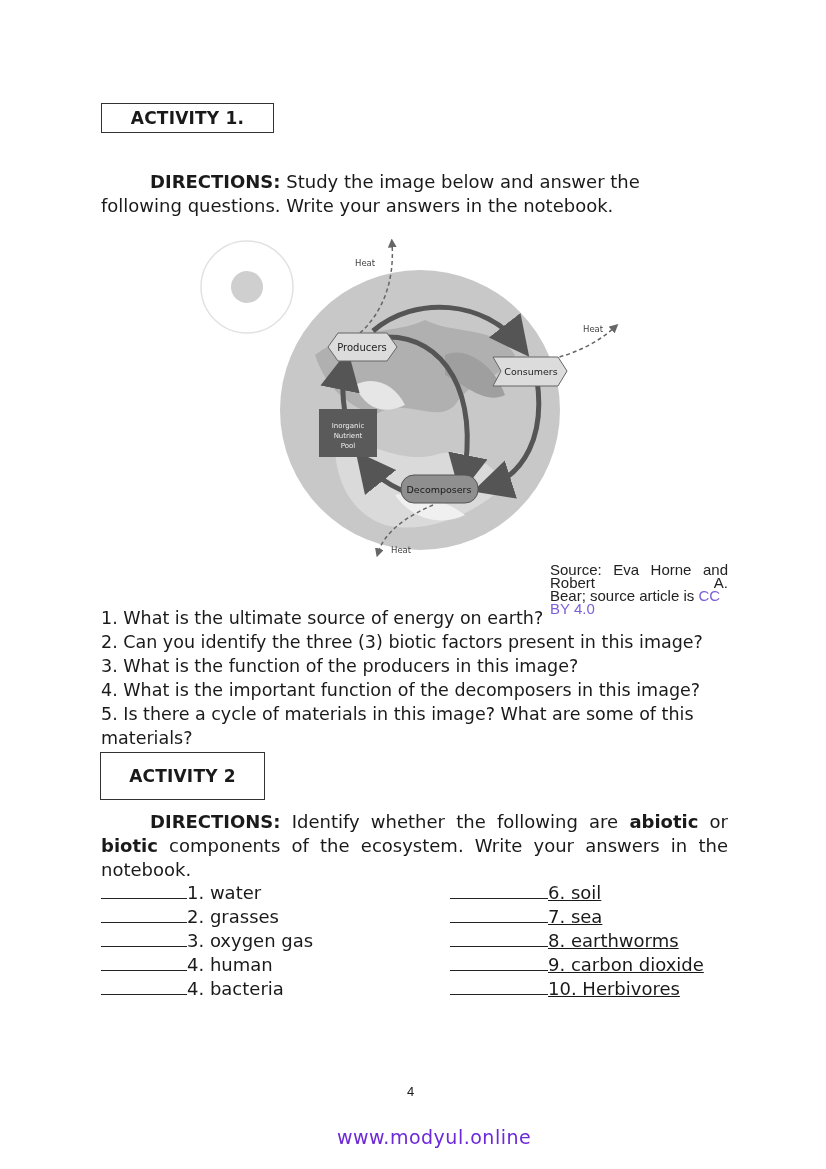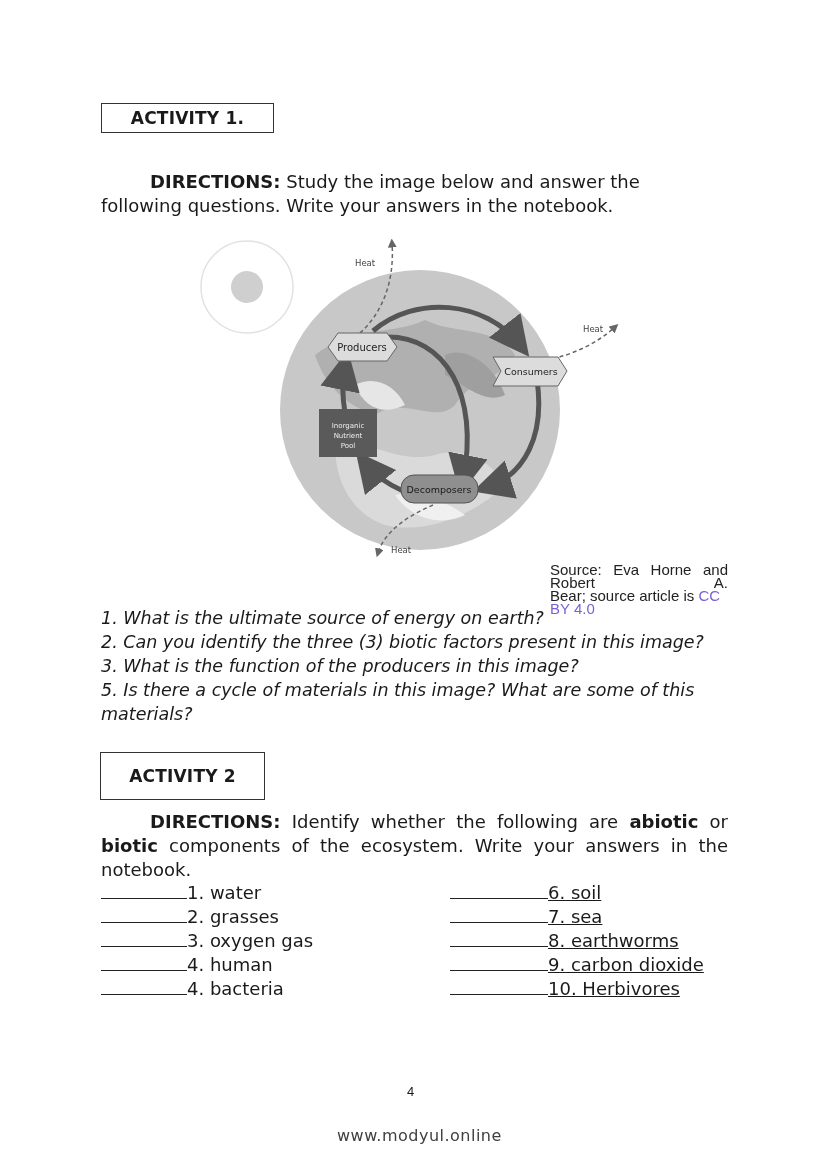--- a/index.html
+++ b/index.html
@@ -8,21 +8,21 @@
   .activity-box { border:1.5px solid #333; box-sizing:border-box; display:flex; align-items:center; justify-content:center; font-weight:bold; font-size:17px; letter-spacing:0.2px; }
   .para { font-size:18px; line-height:24px; }
   .b { font-weight:bold; }
   .justify { text-align:justify; text-align-last:justify; }
   .q-line { font-size:17.5px; line-height:24px; white-space:nowrap; }
   .item { font-size:18px; line-height:24px; white-space:nowrap; }
   .blank { display:inline-block; border-bottom:1.2px solid #222; height:17px; vertical-align:baseline; }
   .source { font-family:"Liberation Sans", sans-serif; font-size:15px; line-height:13px; color:#222; }
   .source .link { color:#7b5fd6; }
   .pageno { font-family:"Liberation Sans", sans-serif; font-size:13px; }
-  .watermark { font-family:"DejaVu Sans", sans-serif; font-size:16px; color:#404040; letter-spacing:0.5px; }
+  .watermark { font-family:"DejaVu Sans", sans-serif; font-size:19px; color:#6d28d9; letter-spacing:0.5px; }
   svg text { font-family:"DejaVu Sans", sans-serif; }
 </style>
 </head>
 <body>
 
 <div class="abs activity-box" style="left:101px; top:103px; width:173px; height:30px;">
   <span>ACTIVITY 1.</span>
 </div>
 
 <div class="abs para" style="left:101px; top:170px; width:640px;">
@@ -93,24 +93,25 @@
     <text x="388" y="97" font-size="8.5" fill="#444">Heat</text>
     <text x="196" y="318" font-size="8.5" fill="#444">Heat</text>
   </svg>
 </div>
 
 <div class="abs source" style="left:550px; top:563px; width:178px;">
   <div class="justify">Source:  Eva  Horne  and  Robert  A.</div>
   <div><span>Bear; source article is </span><span class="link">CC BY 4.0</span></div>
 </div>
 
-<div class="abs" style="left:101px; top:606px; width:630px;font-style:italic;">
+<div class="abs" style="left:101px; top:606px; width:630px;">
   <div class="q-line">1. What is the ultimate source of energy on earth?</div>
   <div class="q-line">2. Can you identify the three (3) biotic factors present in this image?</div>
   <div class="q-line">3. What is the function of the producers in this image?</div>
+  <div class="q-line">4. What is the important function of the decomposers in this image?</div>
   <div class="q-line">5. Is there a cycle of materials in this image? What are some of this</div>
   <div class="q-line">materials?</div>
 </div>
 
 <div class="abs activity-box" style="left:100px; top:752px; width:165px; height:48px;">
   <span>ACTIVITY 2</span>
 </div>
 
 <div class="abs para" style="left:101px; top:810px; width:627px;">
   <div class="justify" style="padding-left:49px;">

